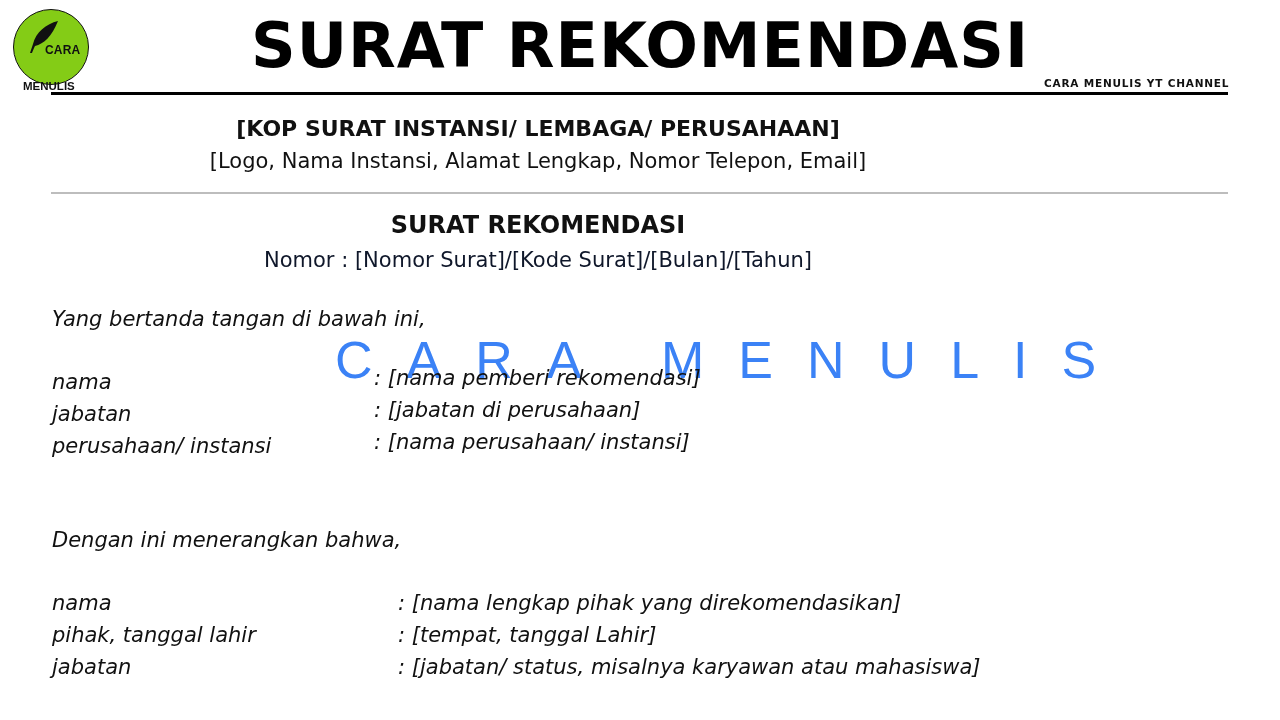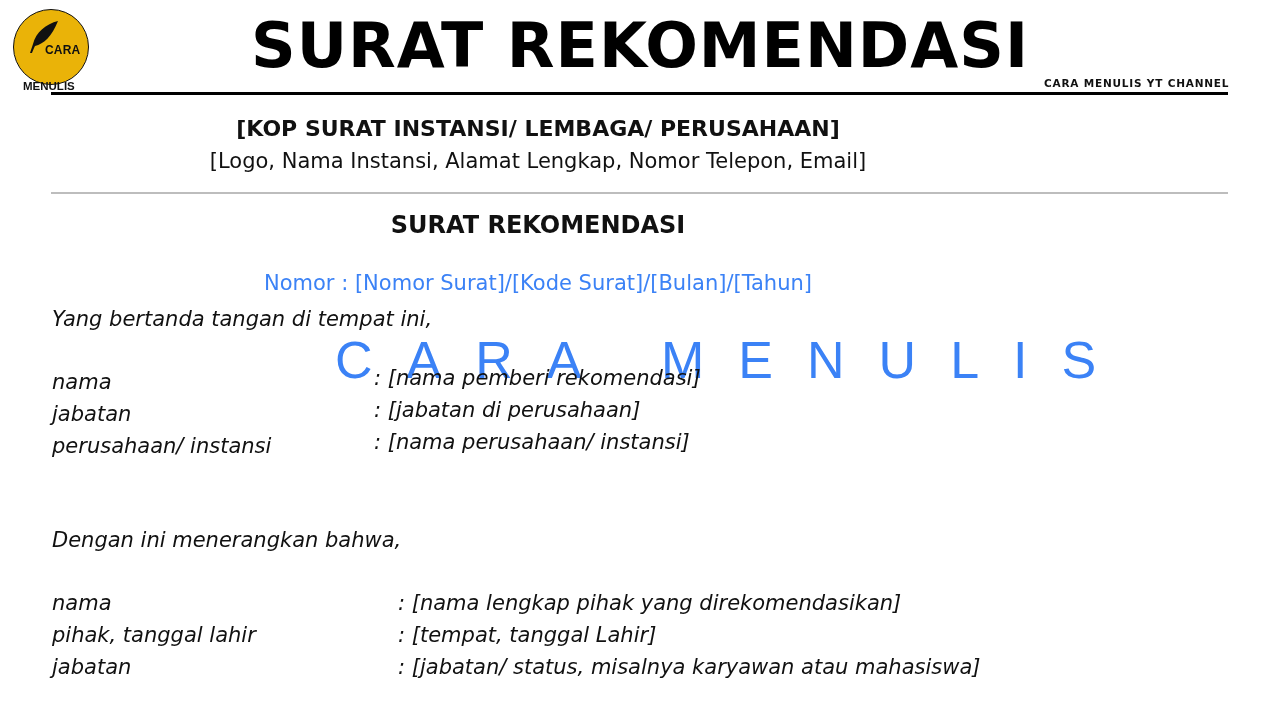--- a/index.html
+++ b/index.html
@@ -1,21 +1,21 @@
 <!DOCTYPE html>
 <html><head>
   <meta charset="utf-8">
   <style>
     * { box-sizing: border-box; margin: 0; padding: 0; }
     html, body { width: 1280px; height: 720px; overflow: hidden; background: #ffffff; }
     body { position: relative; font-family: "DejaVu Sans", sans-serif; color: #111; }
 
     .logo {
       position: absolute; left: 13px; top: 9px; width: 76px; height: 76px;
-      border: 1.5px solid #111; border-radius: 50%; background: #eab308;
+      border: 1.5px solid #111; border-radius: 50%; background: #84cc16;
     }
     .logo svg.feather { position: absolute; left: 14px; top: 10px; width: 32px; height: 34px; }
     .logo .l1 {
       position: absolute; left: 31px; top: 33px; font-family: "Liberation Sans", sans-serif;
       font-weight: bold; font-size: 12px; letter-spacing: 0.2px; color: #111;
     }
     .logo .l2 {
       position: absolute; left: 9px; top: 46px; font-family: "Liberation Sans", sans-serif;
       font-weight: bold; font-size: 11.5px; color: #111; margin-top: 24px;
     }
@@ -33,21 +33,21 @@
       position: absolute; left: 51px; top: 92px; width: 1177px; height: 3px; background: #000;
     }
     .rule-mid {
       position: absolute; left: 51px; top: 192px; width: 1177px; height: 2px; background: #bdbdbd;
     }
 
     .center { position: absolute; left: 0; width: 1076px; text-align: center; }
     .kop-title { top: 116px; font-weight: bold; font-size: 22px; color: #111; }
     .kop-sub { top: 149px; font-size: 21px; color: #111; text-align: center; }
     .doc-title { top: 211px; font-weight: bold; font-size: 24px; color: #111; }
-    .doc-nomor { top: 248px; font-size: 21px; color: #3b82f6; margin-top: 23px; }
+    .doc-nomor { top: 248px; font-size: 21px; color: #0f172a; }
 
     .watermark {
       position: absolute; left: 335px; top: 330px; font-family: "Liberation Sans", sans-serif;
       font-size: 52px; letter-spacing: 34px; color: #3b82f6; white-space: nowrap;
     }
 
     .para { position: absolute; left: 52px; font-size: 21px; color: #111; font-style: italic; }
     .p1 { top: 307px; }
     .p2 { top: 528px; }
 
@@ -74,21 +74,21 @@
 
 <div class="center kop-title">[KOP SURAT INSTANSI/ LEMBAGA/ PERUSAHAAN]</div>
 <div class="center kop-sub">[Logo, Nama Instansi, Alamat Lengkap, Nomor Telepon, Email]</div>
 <div class="rule-mid"></div>
 
 <div class="center doc-title">SURAT REKOMENDASI</div>
 <div class="center doc-nomor">Nomor : [Nomor Surat]/[Kode Surat]/[Bulan]/[Tahun]</div>
 
 <div class="watermark">CARA MENULIS</div>
 
-<div class="para p1">Yang bertanda tangan di tempat ini,</div>
+<div class="para p1">Yang bertanda tangan di bawah ini,</div>
 
 <div class="row g1" style="top:370px;">
   <span class="lbl">nama</span>
   <span class="val">: [nama pemberi rekomendasi]</span>
 </div>
 <div class="row g1" style="top:402px;">
   <span class="lbl">jabatan</span>
   <span class="val">: [jabatan di perusahaan]</span>
 </div>
 <div class="row g1" style="top:434px;">

